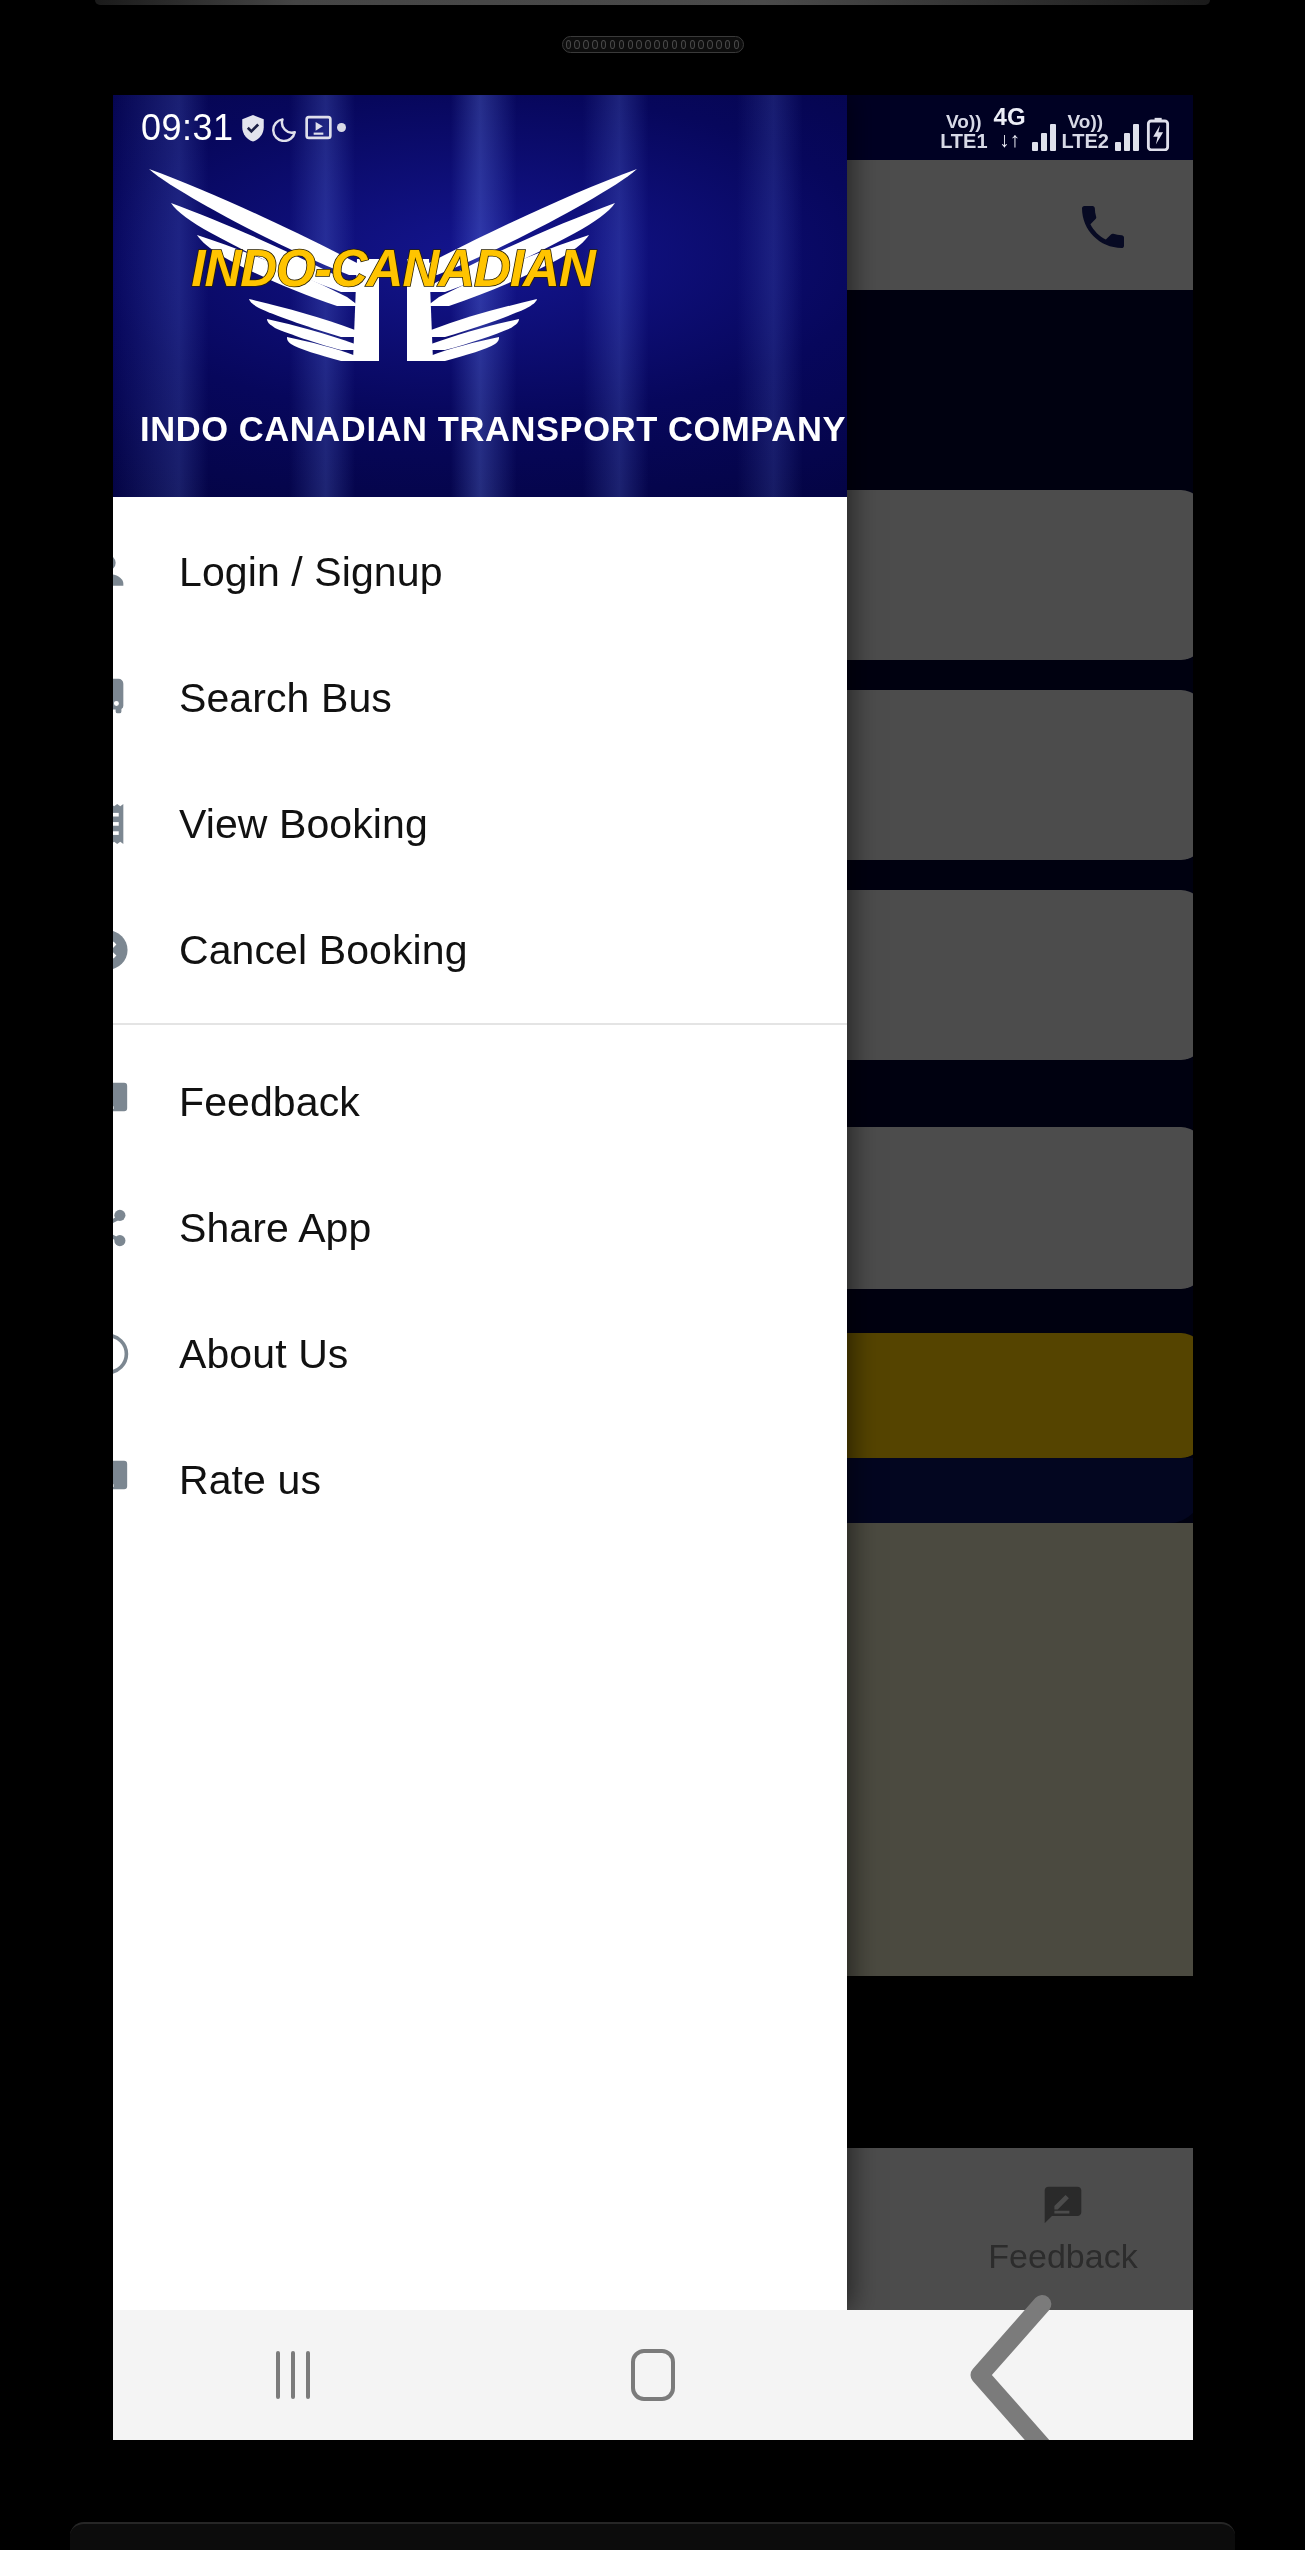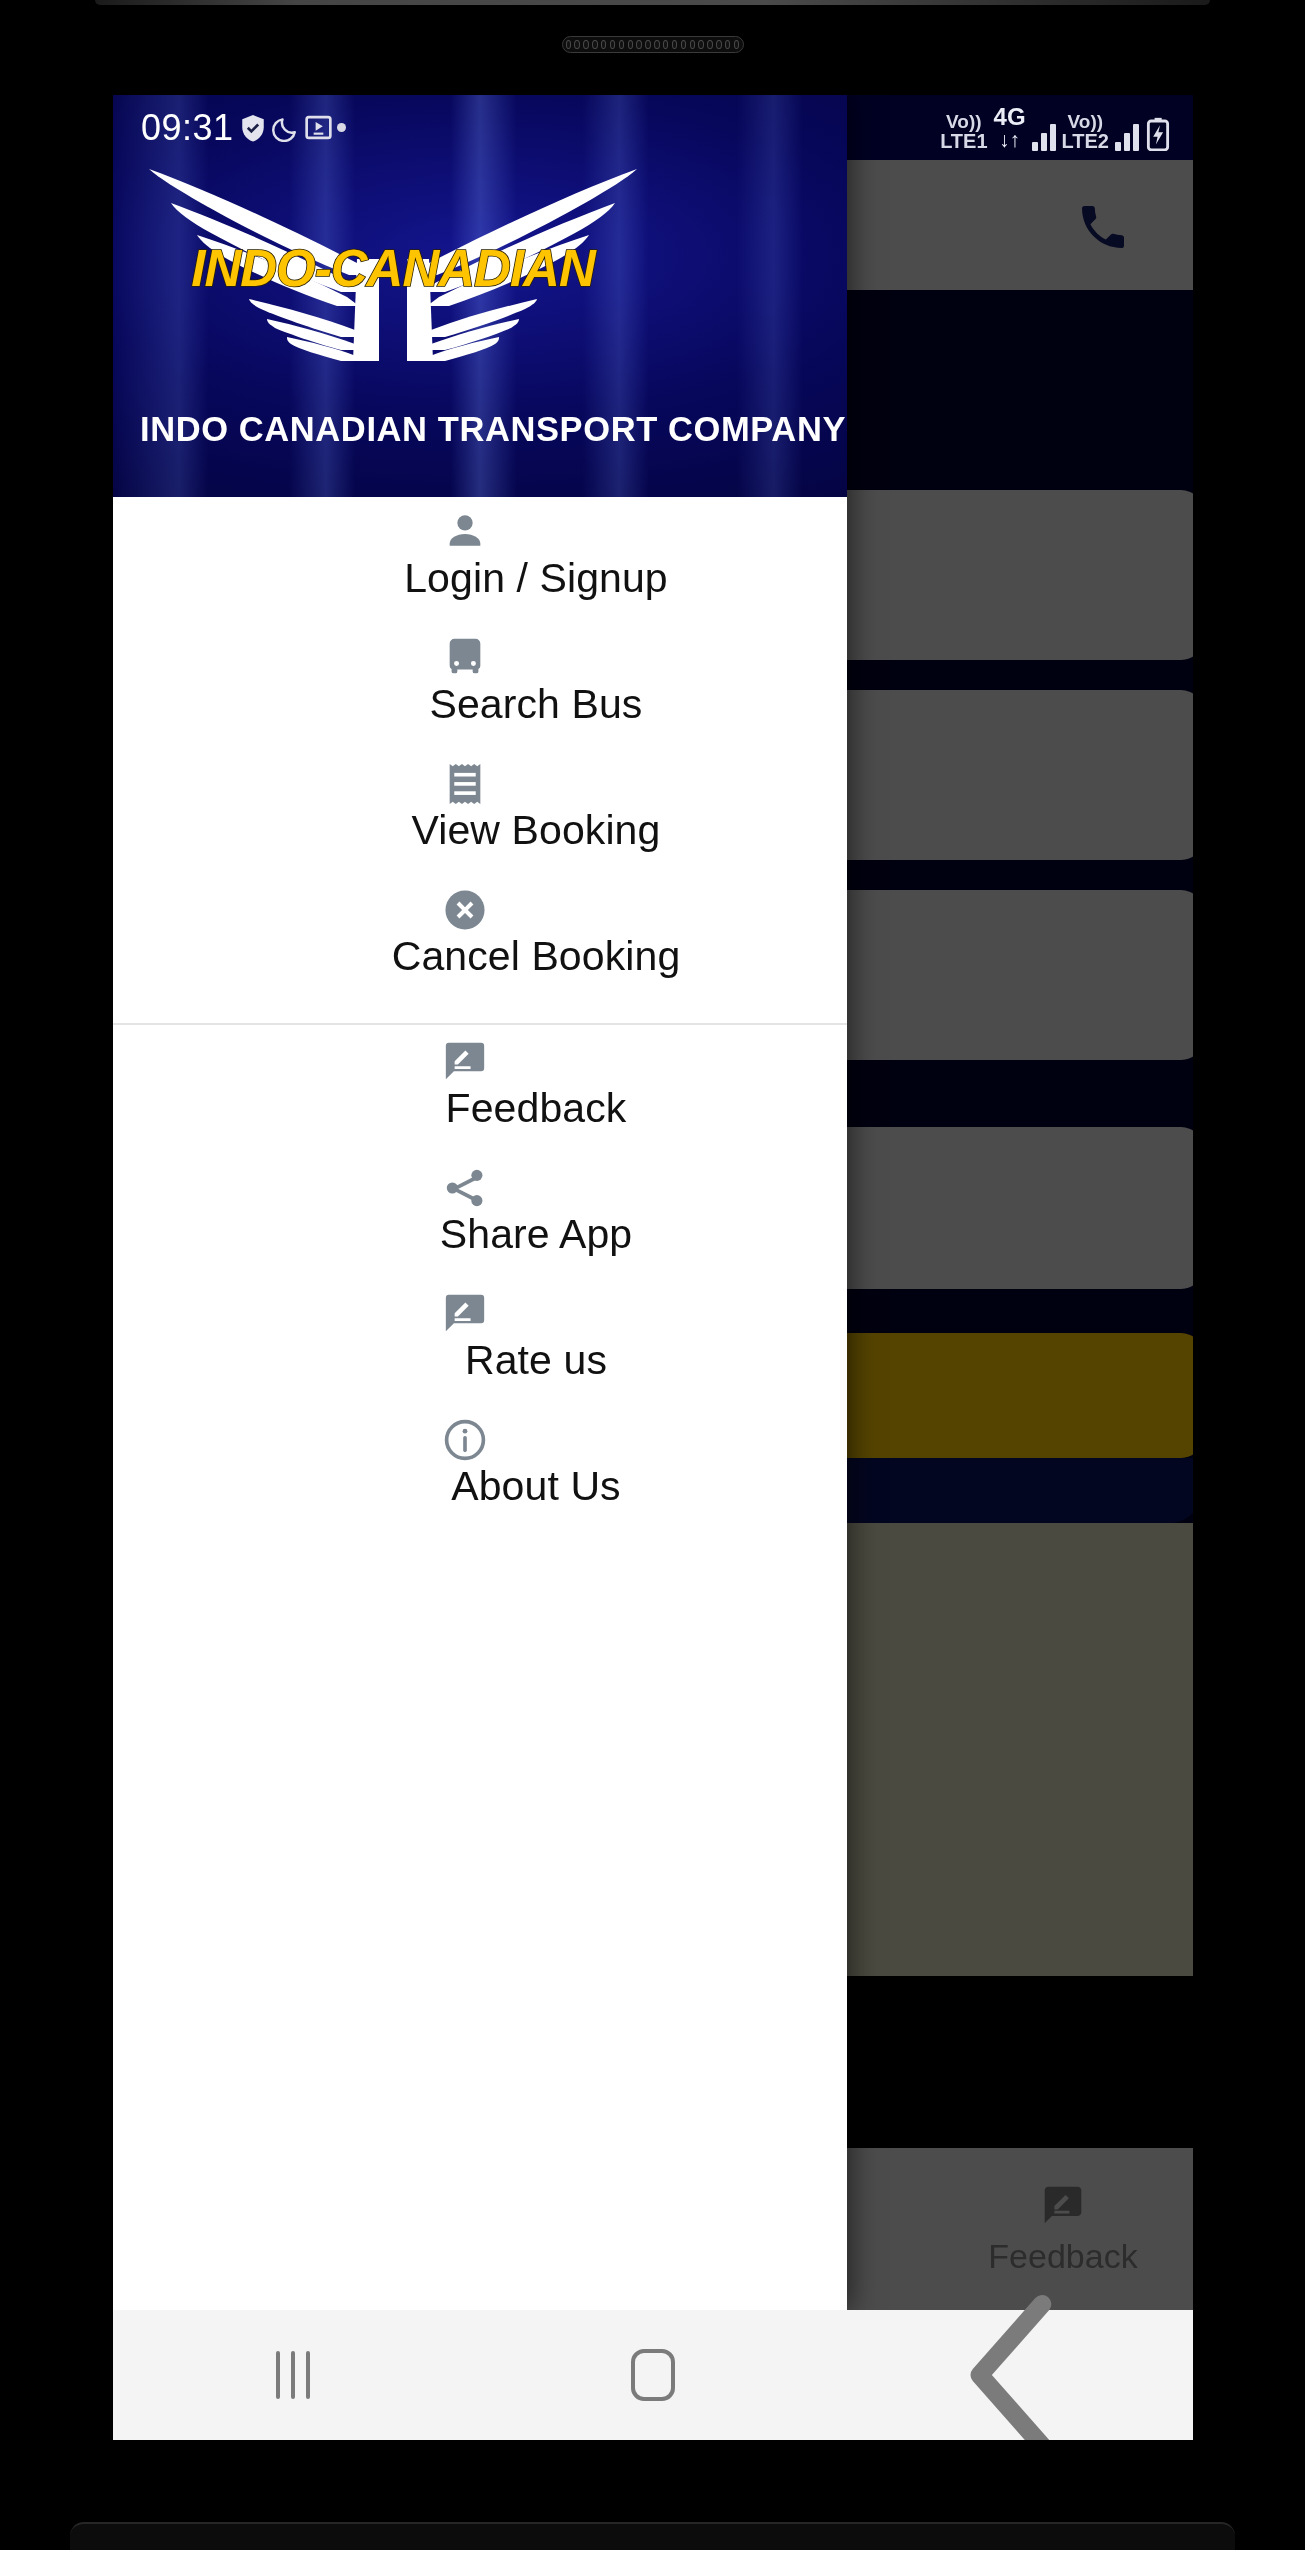--- a/index.html
+++ b/index.html
@@ -178,23 +178,22 @@
     text-align:center; color:#fff;
     font-size:34.5px; font-weight:bold; letter-spacing:.6px;padding-left:26px;
   }
 
   #menu-list {
     flex:1; padding-top:12px;
     display:flex; flex-direction:column;
   }
   .menu-item {
     display:flex; align-items:center;
-    height:126px; padding-left:112px;
+    height:126px; padding-left:66px;
     cursor:pointer;
-    flex-direction:column;
   }
   .menu-item .mi-icon {
     width:46px; height:46px;
     margin-left:-94px; margin-right:48px;
     color:#7c8791;
     display:flex; align-items:center; justify-content:center;
     flex:0 0 46px;
   }
   .menu-item .mi-icon svg { width:46px; height:46px; display:block; }
   .menu-item .mi-label {
@@ -408,38 +407,38 @@
               <circle cx="18.2" cy="18.6" r="2.9"></circle>
               <path d="M7.2 10.9l9.6-4.9.9 1.8-9.6 4.9z"></path>
               <path d="M8.1 12.2l9.6 4.9-.9 1.8-9.6-4.9z"></path>
             </svg>
           </span>
           <span class="mi-label">Share App</span>
         </div>
 
         <div class="menu-item">
           <span class="mi-icon">
-            <svg viewBox="0 0 24 24" fill="currentColor">
-              <path d="M20.4 2H3.6A1.6 1.6 0 0 0 2 3.6V21l4.2-4.2h14.2A1.6 1.6 0 0 0 22 15.2V3.6
-                       A1.6 1.6 0 0 0 20.4 2z"></path>
-              <path d="M6.6 11.6l5.6-5.6 1.7 1.7-5.6 5.6H6.6z M6.6 14.2h8.3v1.5H6.6z" fill="#fff"></path>
-            </svg>
-          </span>
-          <span class="mi-label">Rate us</span>
-        </div>
-
-        <div class="menu-item">
-          <span class="mi-icon">
             <svg viewBox="0 0 24 24" fill="none" stroke="currentColor" stroke-width="1.9">
               <circle cx="12" cy="12" r="9.6"></circle>
               <circle cx="12" cy="7.4" r="1.25" fill="currentColor" stroke="none"></circle>
               <path d="M12 10.8v6.6" stroke-linecap="round"></path>
             </svg>
           </span>
           <span class="mi-label">About Us</span>
+        </div>
+
+        <div class="menu-item">
+          <span class="mi-icon">
+            <svg viewBox="0 0 24 24" fill="currentColor">
+              <path d="M20.4 2H3.6A1.6 1.6 0 0 0 2 3.6V21l4.2-4.2h14.2A1.6 1.6 0 0 0 22 15.2V3.6
+                       A1.6 1.6 0 0 0 20.4 2z"></path>
+              <path d="M6.6 11.6l5.6-5.6 1.7 1.7-5.6 5.6H6.6z M6.6 14.2h8.3v1.5H6.6z" fill="#fff"></path>
+            </svg>
+          </span>
+          <span class="mi-label">Rate us</span>
         </div>
 
       </div>
     </div>
 
     <div id="statusbar">
       <div id="statusbar-left">
         <span id="sb-time">09:31</span>
         <svg width="30" height="30" viewBox="0 0 24 24" fill="#e3e4ee">
           <path d="M12 1.6L3.4 5v6.4c0 5.3 3.7 10.2 8.6 11.4 4.9-1.2 8.6-6.1 8.6-11.4V5z"></path>

